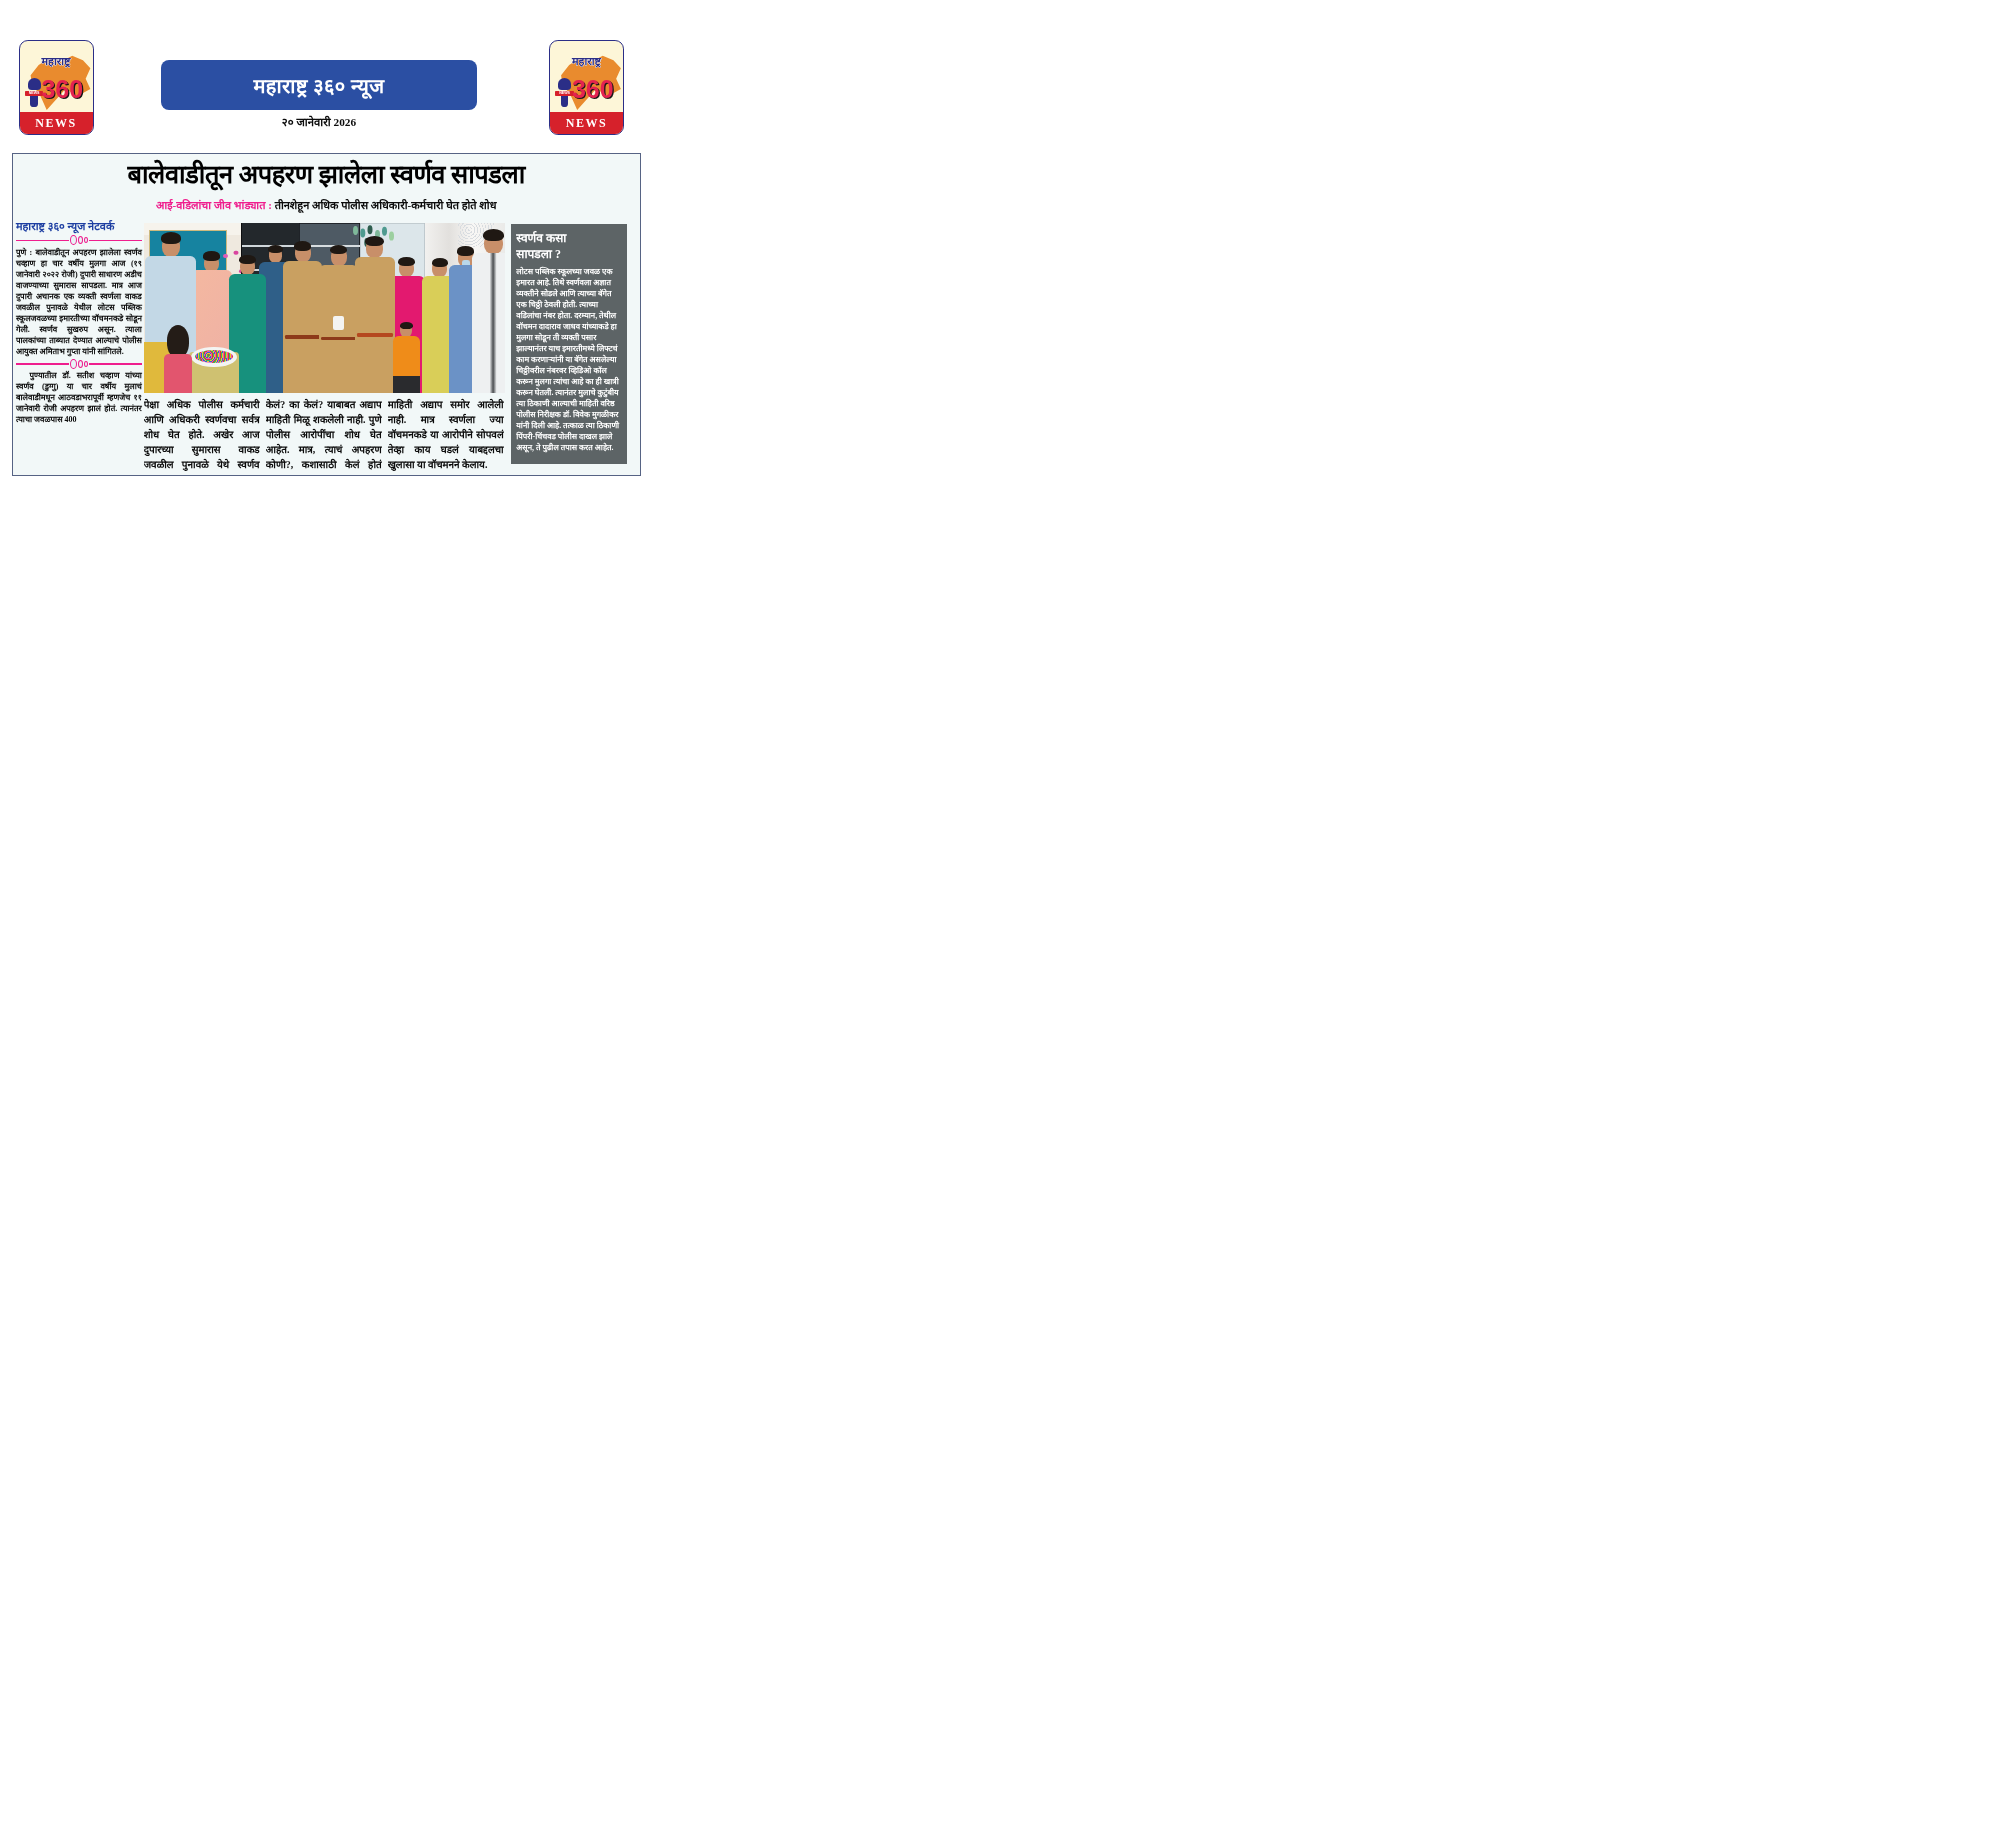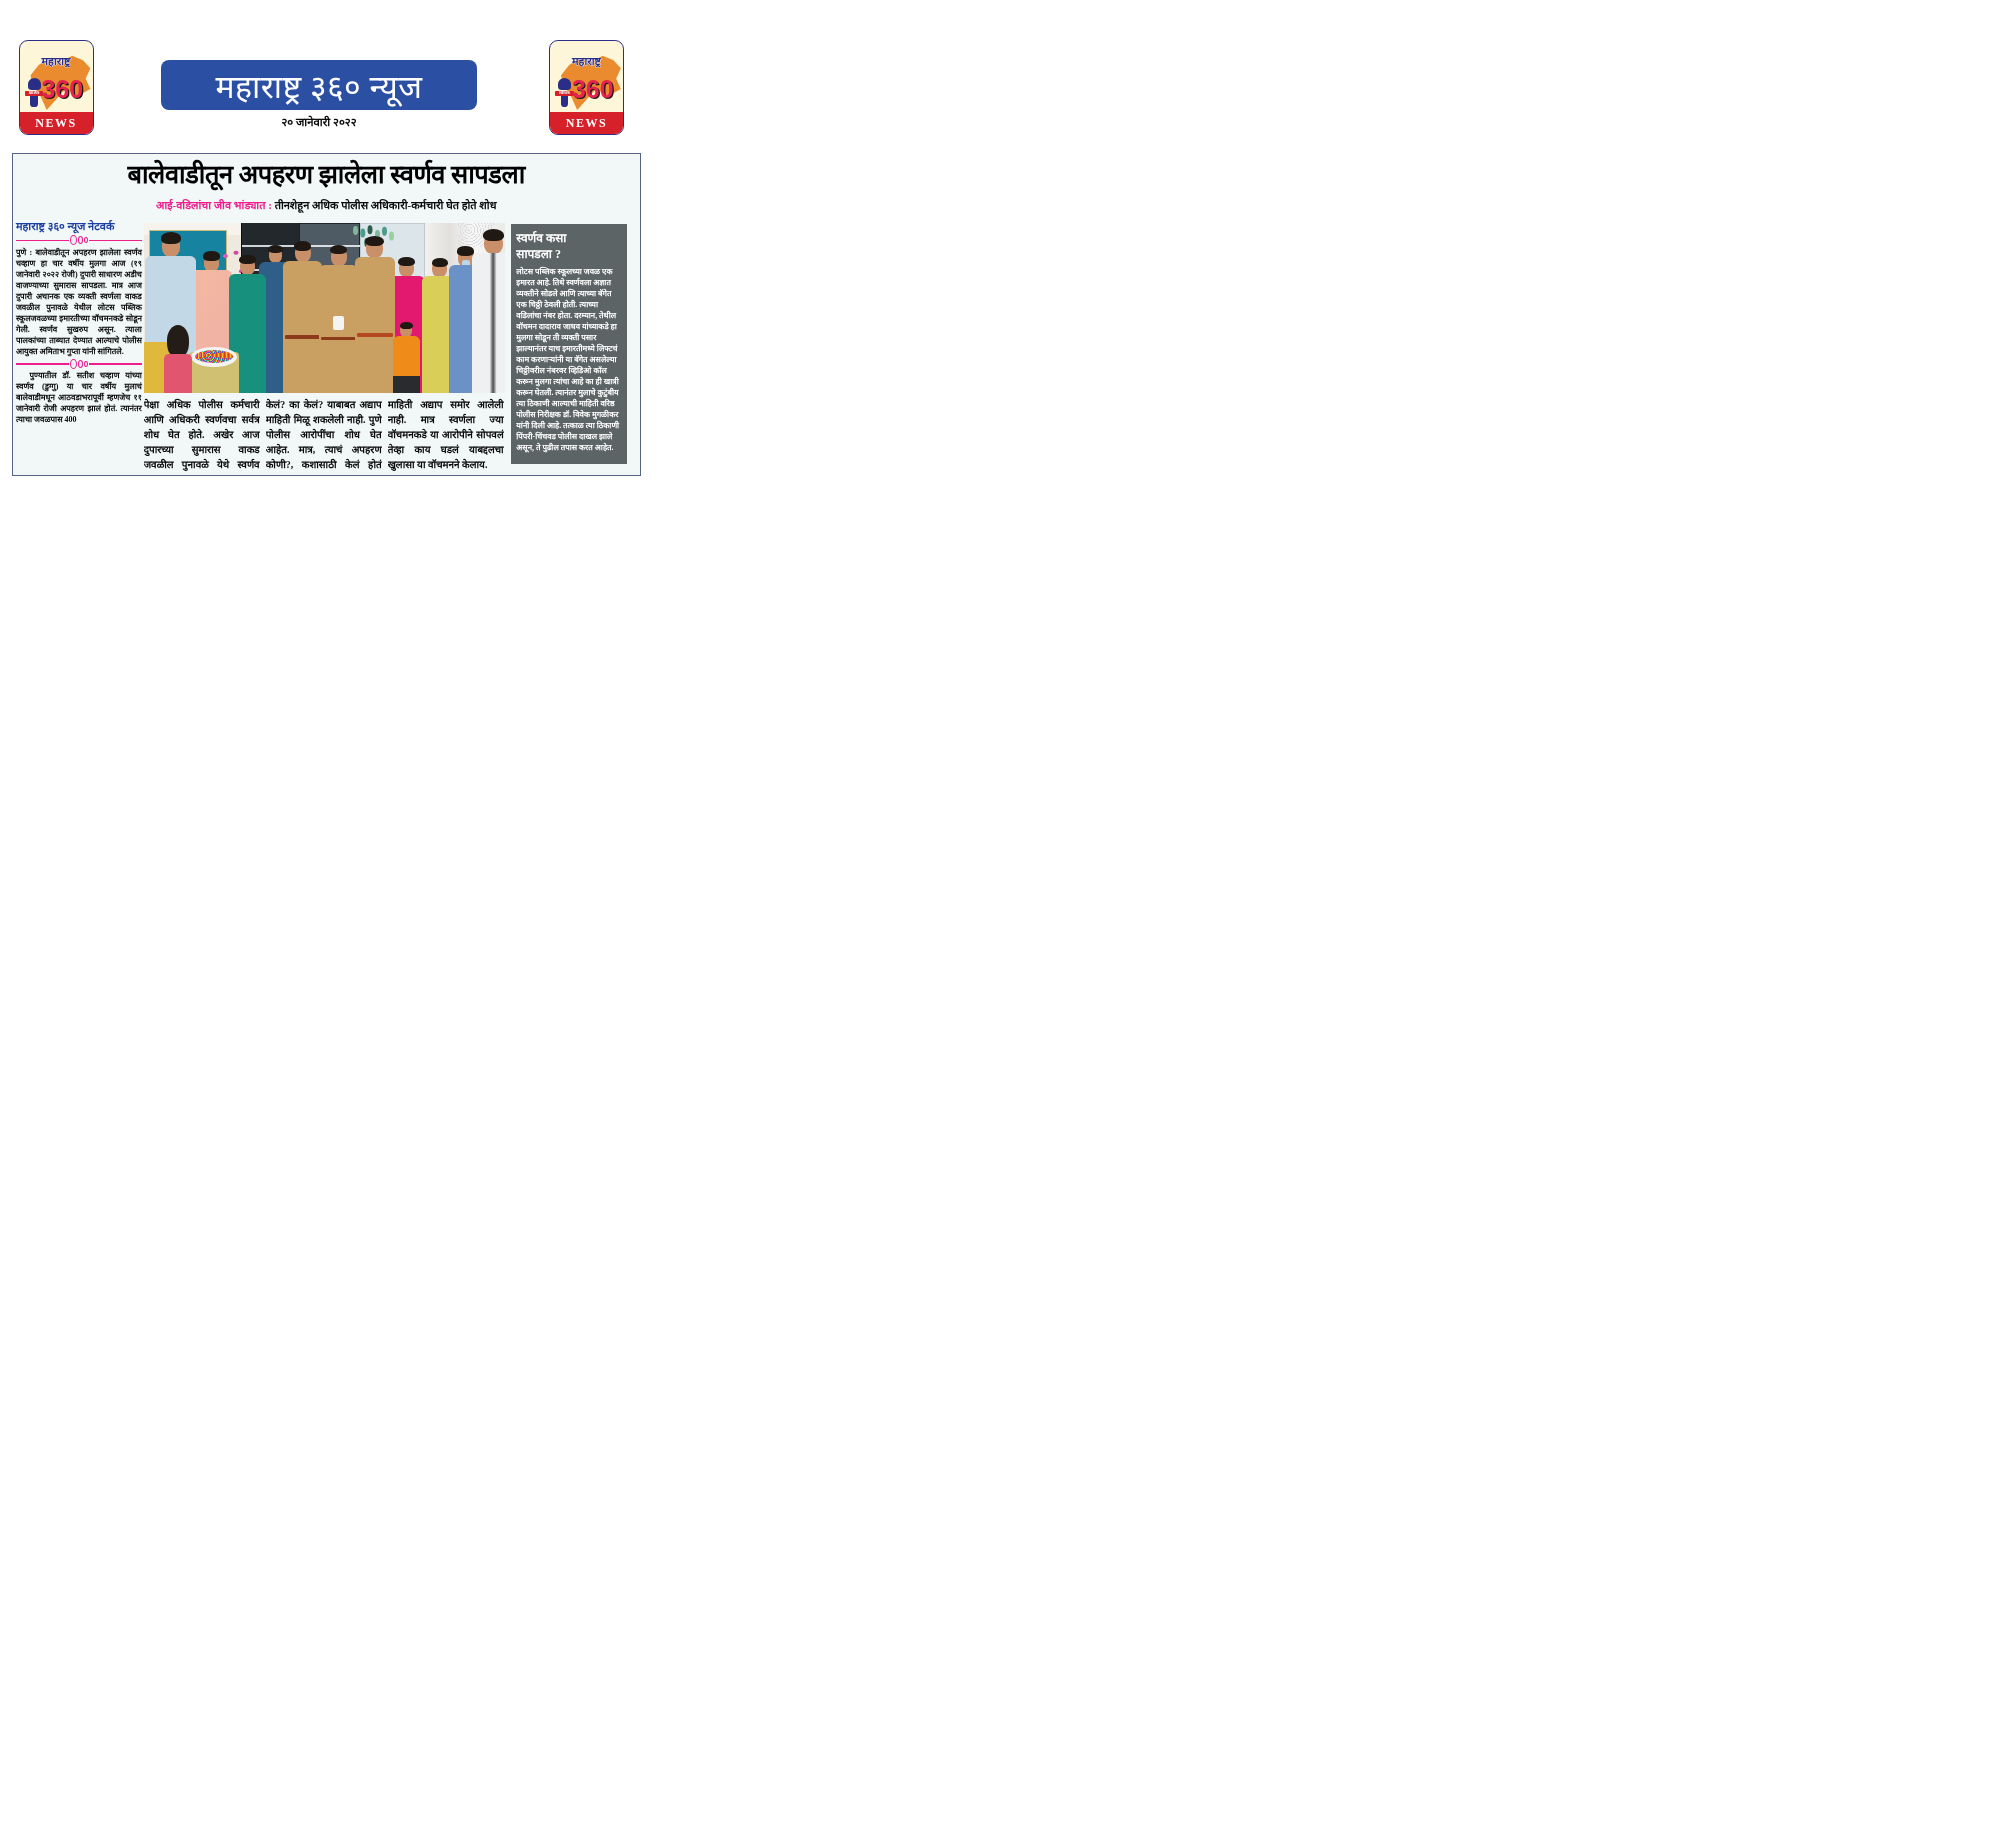--- a/index.html
+++ b/index.html
@@ -22,21 +22,21 @@
         font-family:"Liberation Sans",sans-serif;font-weight:700;font-size:3.6px;text-align:center;
         padding:0.4px 0;border-radius:0.8px;}
   .logo .mic .stem{width:58%;height:34%;margin:0 auto;background:#2b2e87;border-radius:0 0 35% 35%;}
   .logo .band{position:absolute;left:0;right:0;bottom:0;height:24%;background:#d6212b;color:#ffffff;
         display:flex;align-items:center;justify-content:center;font-weight:700;font-size:12px;
         letter-spacing:1.6px;font-family:"Liberation Serif",serif;}
 
   
   .masthead{position:absolute;left:161px;top:33px;width:316px;height:50px;background:#2b4fa3;
         border-radius:8px;display:flex;align-items:center;justify-content:center;}
-  .masthead span{color:#ffffff;font-size:32px;font-weight:400;letter-spacing:0.4px;}
+  .masthead span{color:#ffffff;font-size:20px;font-weight:700;letter-spacing:0.4px;}
   .dateline{position:absolute;left:161px;top:87px;width:316px;text-align:center;
         font-size:11.3px;font-weight:700;color:#0c0c0c;}
 
   
   .article{position:absolute;left:11.7px;top:126px;width:617px;height:321px;
         border:1.6px solid #566384;background:#f2f8f8;padding-left:10px;}
   .headline{position:absolute;left:0;top:4px;width:100%;text-align:center;color:#000;
         font-size:25.4px;font-weight:800;letter-spacing:-0.4px;line-height:1.3;}
   .subheadline{position:absolute;left:0;top:45px;width:100%;text-align:center;
         font-size:11px;font-weight:700;line-height:1.2;}
@@ -146,21 +146,21 @@
       <div class="tag">NEWS</div>
       <div class="stem"></div>
     </div>
     <div class="n360">360</div>
     <div class="band">NEWS</div>
   </div>
 
   <div class="masthead">
     <span>महाराष्ट्र ३६० न्यूज</span>
   </div>
-  <div class="dateline">२० जानेवारी २०२२</div>
+  <div class="dateline">२० जानेवारी 2026</div>
 
   <div class="article">
 
     <div class="headline">बालेवाडीतून अपहरण झालेला स्वर्णव सापडला</div>
 
     <div class="subheadline">
       <span class="hl">आई-वडिलांचा जीव भांड्यात :</span>
       <span class="rest"> तीनशेहून अधिक पोलीस अधिकारी-कर्मचारी घेत होते शोध</span>
     </div>
 

